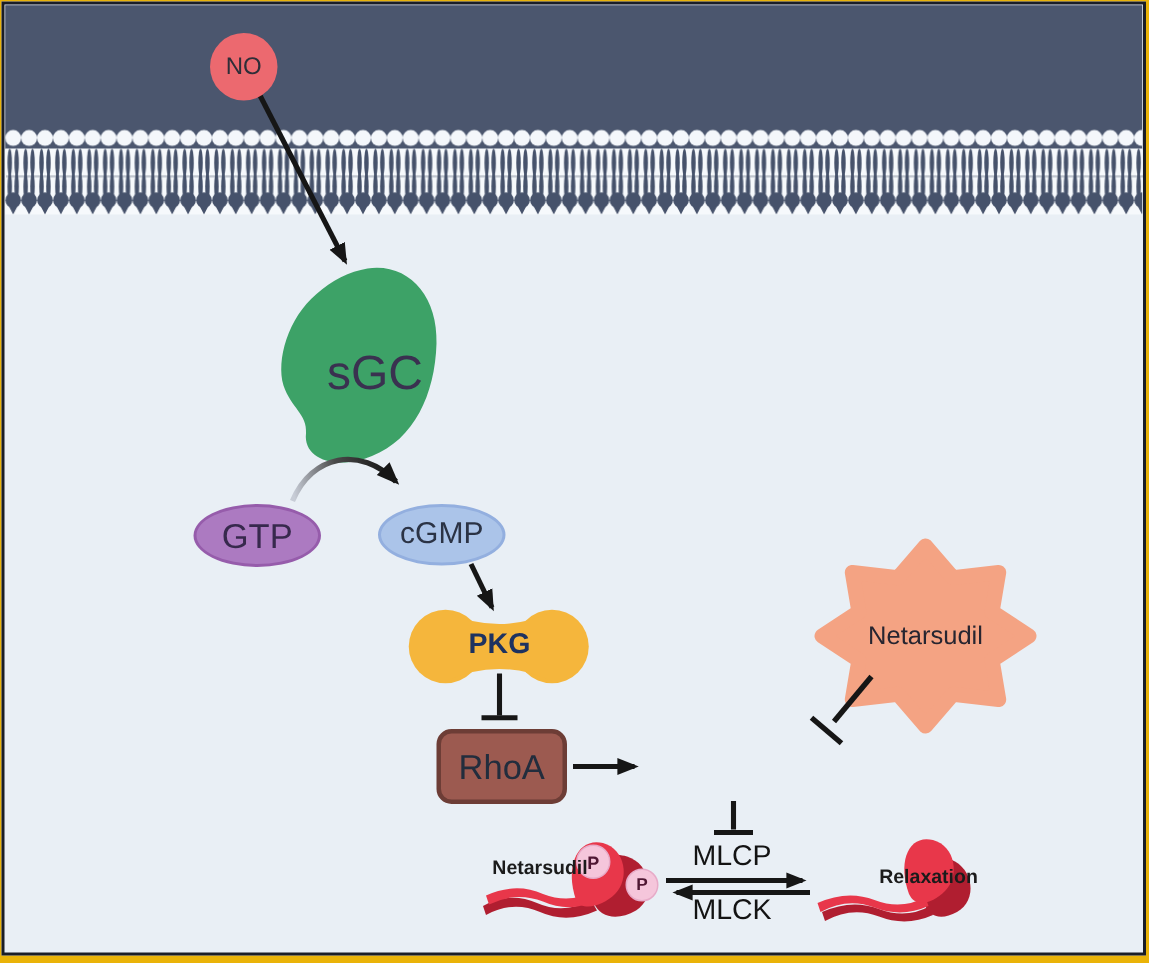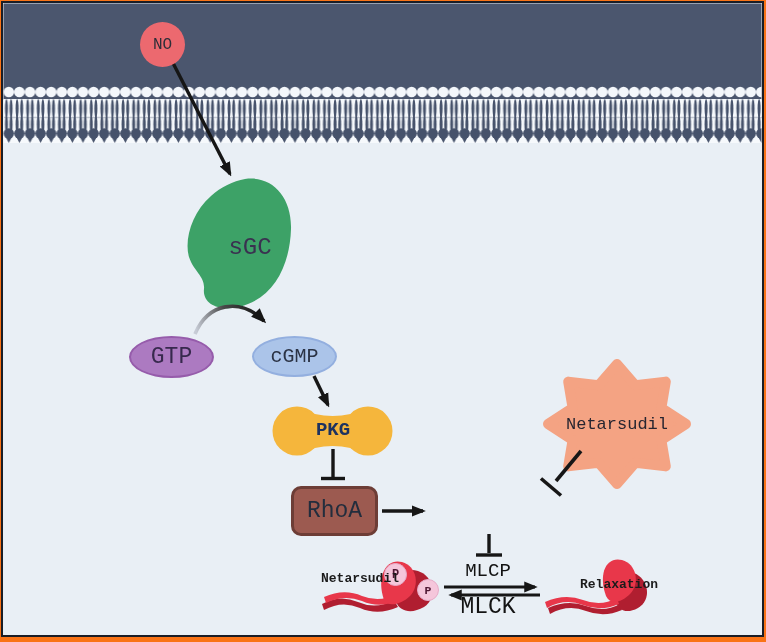--- a/index.html
+++ b/index.html
@@ -1,17 +1,17 @@
 <!DOCTYPE html>
 <html><head>
 <meta charset="utf-8">
 <style>
   html,body{margin:0;padding:0;background:#ffffff;}
-  .stage{position:relative;width:766px;height:642px;background:#f97316;overflow:hidden;
-         font-family:Liberation Mono, monospace;}
+  .stage{position:relative;width:766px;height:642px;background:#eab308;overflow:hidden;
+         font-family:Liberation Sans, sans-serif;}
   .frame{position:absolute;left:1px;top:1px;width:763px;height:636px;background:#e9eff5;
          border:2.5px solid #1a1d26;box-sizing:border-box;}
   .art{position:absolute;left:0;top:0;z-index:1;}
   .node{position:absolute;display:flex;align-items:center;justify-content:center;
         box-sizing:border-box;z-index:2;}
   .lbl{position:absolute;transform:translate(-50%,-50%);white-space:nowrap;z-index:3;
        line-height:1;}
   .no-node{left:140px;top:22px;width:45px;height:45px;border-radius:50%;background:#ec696f;}
   .no-node span{font-size:16px;font-weight:500;color:#2e2e38;}
   .gtp-node{left:129px;top:336px;width:85px;height:42px;border-radius:50%;
@@ -23,25 +23,25 @@
   .rhoa-node{left:291px;top:486px;width:87px;height:50px;border-radius:10px;
              background:#9c5a50;border:3px solid #6d3d36;}
   .rhoa-node span{font-size:23px;font-weight:500;color:#222d3d;}
   .rhok-node{left:429px;top:490px;width:123px;height:43px;border-radius:14px;
              background:#9cdcc3;border:2px solid #8ad0b5;}
   .rhok-node span{font-size:21px;font-weight:500;color:#13202d;}
   .p-node{border-radius:50%;background:#f5c6db;border:1.5px solid #e7abc8;
           font-weight:bold;color:#4f1733;}
   .p1{left:384px;top:563px;width:23px;height:23px;font-size:12px;}
   .p2{left:417px;top:579px;width:22px;height:22px;font-size:11.5px;}
-  .sgc-lbl{left:250px;top:248px;font-size:24px;font-weight:500;color:#3a3150;}
+  .sgc-lbl{left:250px;top:248px;font-size:32px;font-weight:500;color:#3a3150;}
   .pkg-lbl{left:333px;top:430px;font-size:19px;font-weight:600;color:#1d3260;}
   .net-lbl{left:617px;top:424px;font-size:17px;font-weight:500;color:#272530;}
   .mlcp-lbl{left:488px;top:571px;font-size:19px;font-weight:500;color:#131313;}
-  .mlck-lbl{left:488px;top:607px;font-size:23px;font-weight:500;color:#131313;}
+  .mlck-lbl{left:488px;top:607px;font-size:19px;font-weight:500;color:#131313;}
   .con-lbl{left:360px;top:578px;font-size:13px;font-weight:600;color:#1b1b1b;}
   .rel-lbl{left:576px;top:584px;font-size:13px;font-weight:600;color:#1b1b1b;margin-left:43px;}
 </style>
 </head>
 <body>
 
 <div class="stage">
   <div class="frame"></div>
 
   <svg class="art" width="766" height="642" viewBox="0 0 766 642">

